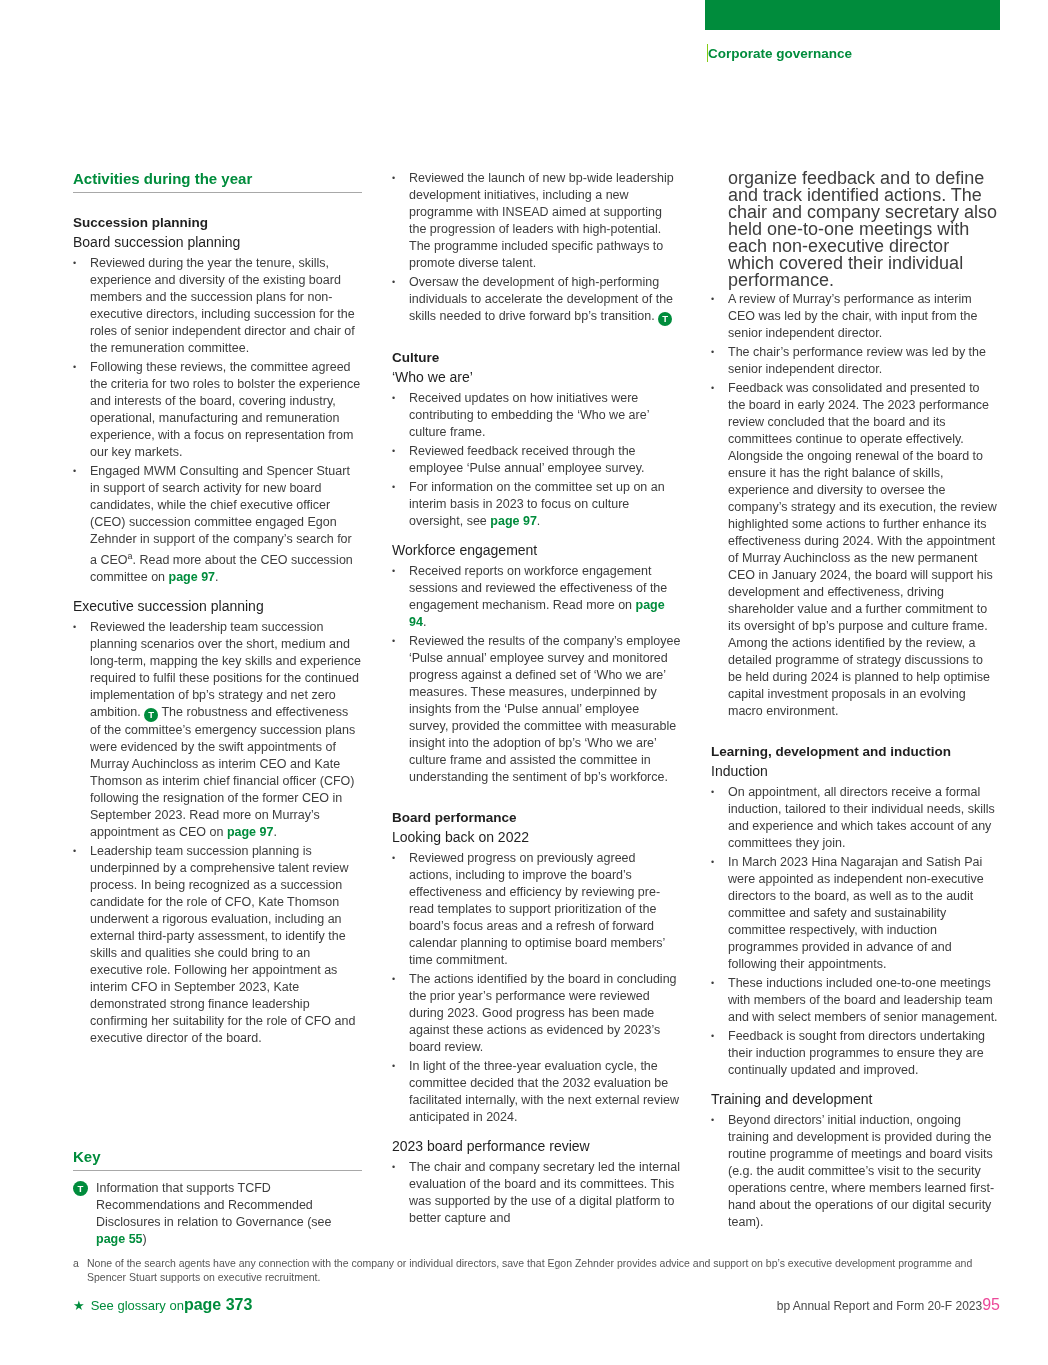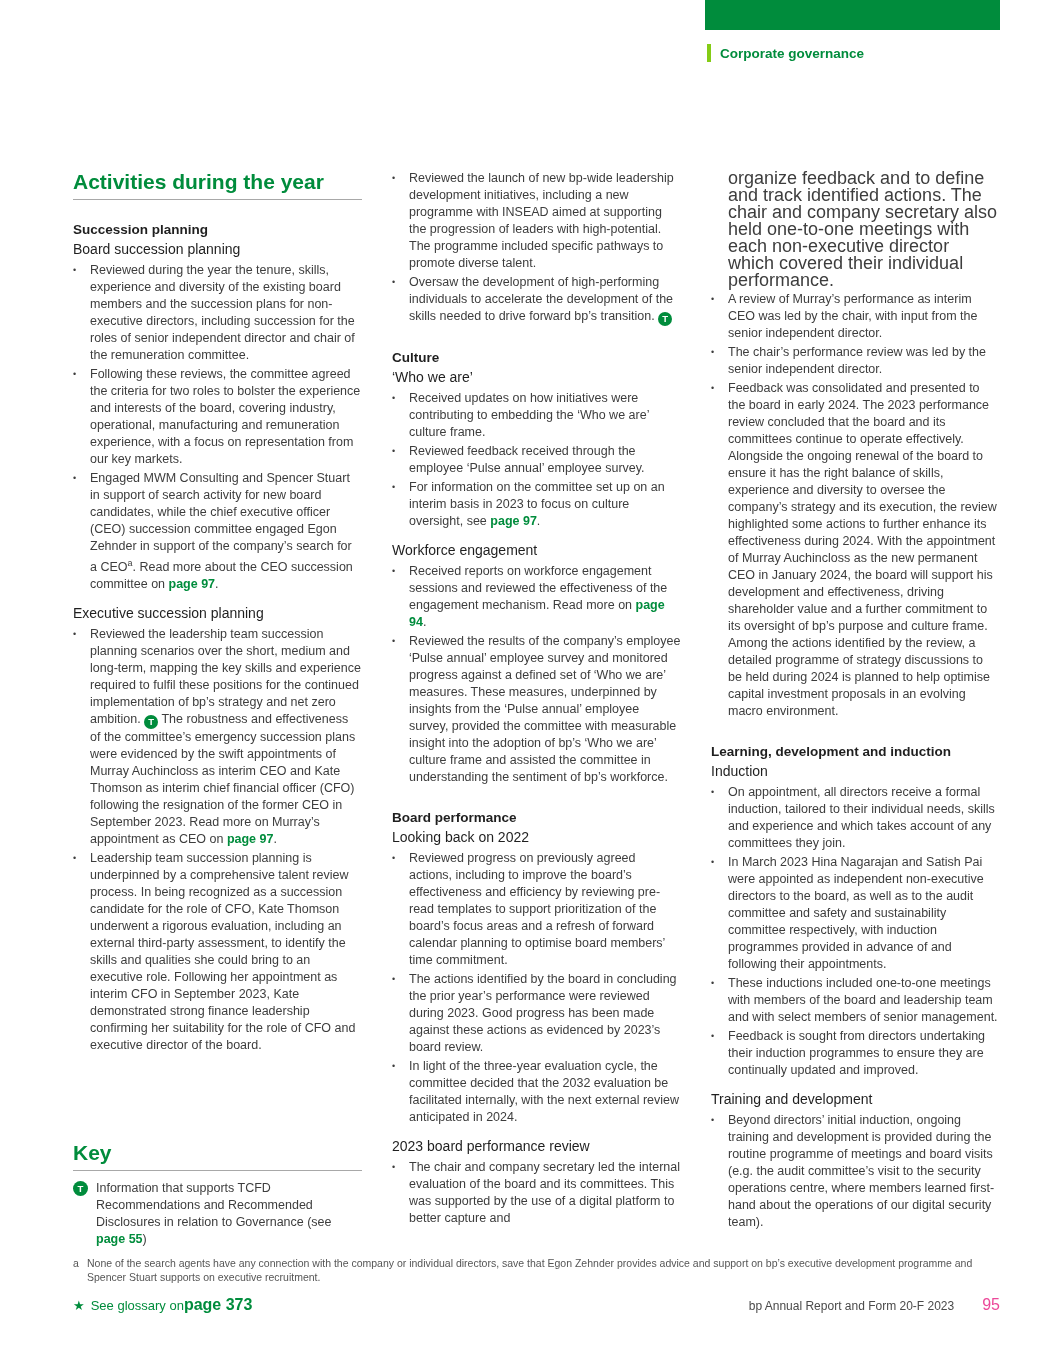--- a/index.html
+++ b/index.html
@@ -1,27 +1,27 @@
 <!DOCTYPE html>
 <html style="--accent: #008C3C;"><head>
 <meta charset="utf-8">
 <style>
   * { margin:0; padding:0; box-sizing:border-box; }
   html { --accent:#008C3C; }
   body { font-family:"Liberation Sans", sans-serif; background:#ffffff; }
   .page { position:relative; width:1048px; height:1365px; background:#ffffff; overflow:hidden; }
 
   .top-bar { position:absolute; left:705px; top:0; width:295px; height:30px; background:var(--accent); }
-  .section-tag { position:absolute; left:707px; top:44px; border-left:4px solid #84cc16; padding-left:9px; }
+  .section-tag { position:absolute; left:707px; top:44px; border-left:1px solid #84cc16; }
   .section-tag-text { color:var(--accent); font-weight:bold; font-size:13.5px; }
 
   .columns { position:absolute; left:73px; top:170px; width:927px; display:flex; gap:30px; }
   .column { width:289px; display:flex; flex-direction:column; height:1078px; }
 
-  .h1 { color:var(--accent); font-size:21px; font-weight:bold; border-bottom:1px solid #a8a8a8; padding-bottom:5px; margin-bottom:9px; }
+  .h1 { color:var(--accent); font-size:15px; font-weight:bold; border-bottom:1px solid #a8a8a8; padding-bottom:5px; margin-bottom:9px; }
   .h2 { font-size:13.5px; font-weight:bold; color:#1f1f1f; margin-top:13px; margin-bottom:3px; }
   .column > .h2:first-child { margin-top:0; }
   .h3 { font-size:14px; color:#1f1f1f; margin-top:1px; margin-bottom:5px; }
 
   .bullet-list { margin-bottom:9px; }
   .bullet-item { display:flex; font-size:12.5px; line-height:17px; color:#3d3d3d; margin-bottom:2px; }
   .bullet-char { width:17px; flex:none; font-size:9px; line-height:17px; color:#3d3d3d; }
   .bullet-text { flex:1; }
   .para { font-size:18px; line-height:17px; color:#3d3d3d; padding-left:17px; margin-bottom:2px; }
 
@@ -37,21 +37,21 @@
 
   .footnote { position:absolute; left:73px; width:927px; top:1256px; display:flex; font-size:10.5px; line-height:14px; color:#555555; }
   .footnote-marker { width:14px; flex:none; }
   .footnote-text { flex:1; }
 
   .footer { position:absolute; left:73px; width:927px; top:1296px; display:flex; justify-content:space-between; align-items:baseline; }
   .footer-left { display:flex; align-items:baseline; }
   .star { color:var(--accent); font-size:13px; margin-right:6px; }
   .glossary-text { color:var(--accent); font-size:13px; }
   .glossary-page { font-size:16px; margin-left:0; }
-  .footer-right { display:flex; align-items:baseline; gap:28px; }
+  .footer-right { display:flex; align-items:baseline; }
   .report-title { font-size:12px; color:#4a4a4a; }
   .page-number { font-size:16px; color:#ec4899; }
 </style>
 </head>
 <body>
 
 <div class="page">
   <div class="top-bar"></div>
   <div class="section-tag">
     <span class="section-tag-text">Corporate governance</span>

